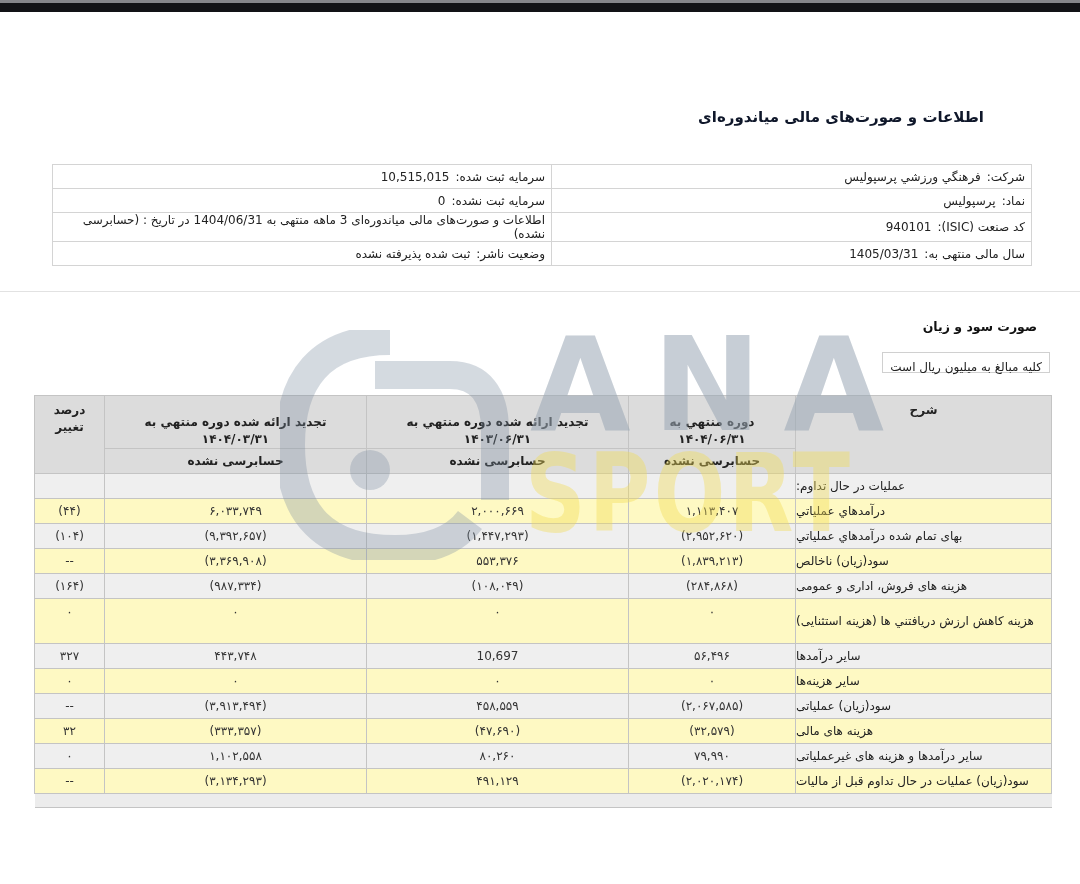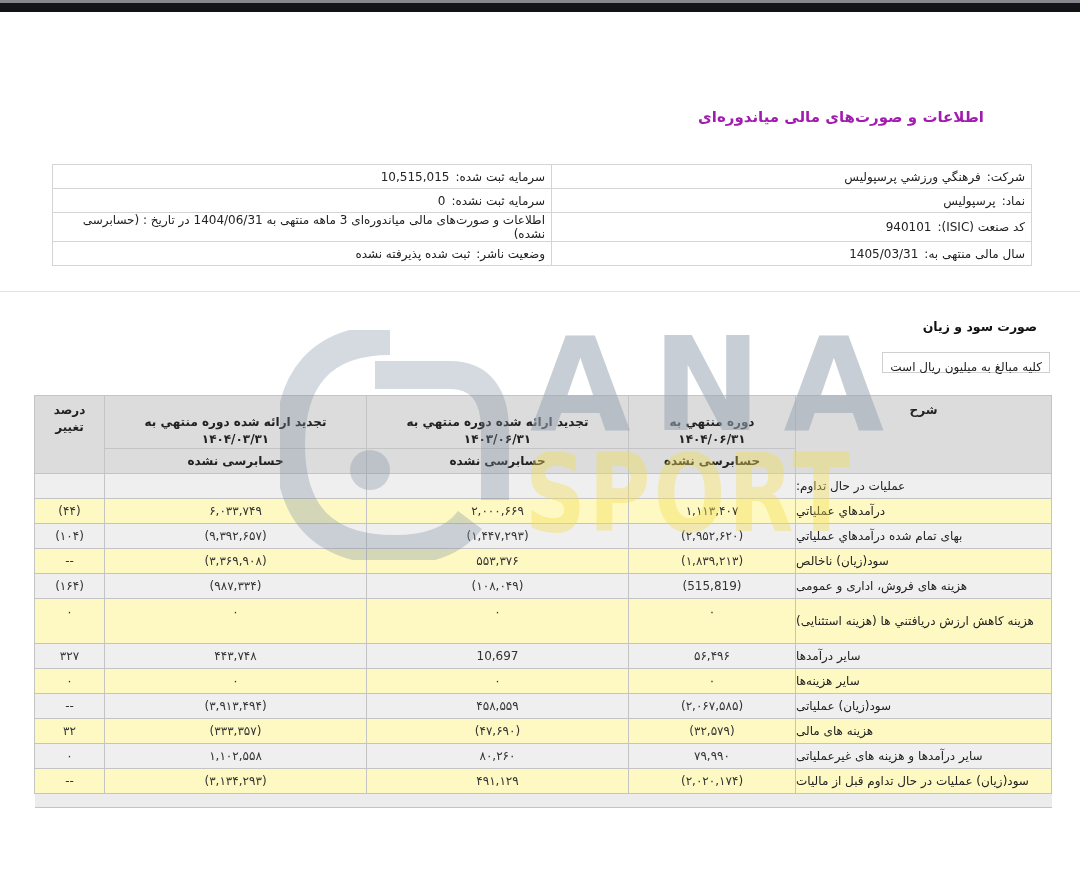--- a/index.html
+++ b/index.html
@@ -4,21 +4,21 @@
   <style>
     * { box-sizing: border-box; margin: 0; padding: 0; }
     html, body { width: 1080px; height: 884px; background: #ffffff; overflow: hidden; }
     body { font-family: "DejaVu Sans", sans-serif; color: #222; position: relative; }
 
     .topbar { position: absolute; left: 0; top: 0; width: 1080px; height: 12px; background: #121317; }
     .topbar .strip { height: 3px; background: #85868b; }
 
     .page-title {
       position: absolute; top: 108px; right: 96px;
-      font-size: 15px; font-weight: bold; direction: rtl; color: #a21caf;
+      font-size: 15px; font-weight: bold; direction: rtl; color: #0f172a;
     }
 
     .info-table {
       position: absolute; top: 164px; left: 52px; width: 980px;
       border-collapse: collapse; direction: rtl;
       border: 1px solid #cfcfcf;
     }
     .info-table td {
       border: 1px solid #d4d4d4; height: 24px; padding: 0 6px;
       font-size: 12px; text-align: right; vertical-align: middle; color: #222;
@@ -162,21 +162,21 @@
     </tr>
     <tr class="wh">
       <td class="desc">سود(زیان) ناخالص</td>
       <td class="num">(۱,۸۳۹,۲۱۳)</td>
       <td class="num">۵۵۳,۳۷۶</td>
       <td class="num">(۳,۳۶۹,۹۰۸)</td>
       <td class="num">--</td>
     </tr>
     <tr class="alt">
       <td class="desc">هزینه های فروش، اداری و عمومی</td>
-      <td class="num">(515,819)</td>
+      <td class="num">(۲۸۴,۸۶۸)</td>
       <td class="num">(۱۰۸,۰۴۹)</td>
       <td class="num">(۹۸۷,۳۳۴)</td>
       <td class="num">(۱۶۴)</td>
     </tr>
     <tr class="wh tall">
       <td class="desc">هزینه کاهش ارزش دریافتني ها (هزینه استثنایی)</td>
       <td class="num">۰</td>
       <td class="num">۰</td>
       <td class="num">۰</td>
       <td class="num">۰</td>

